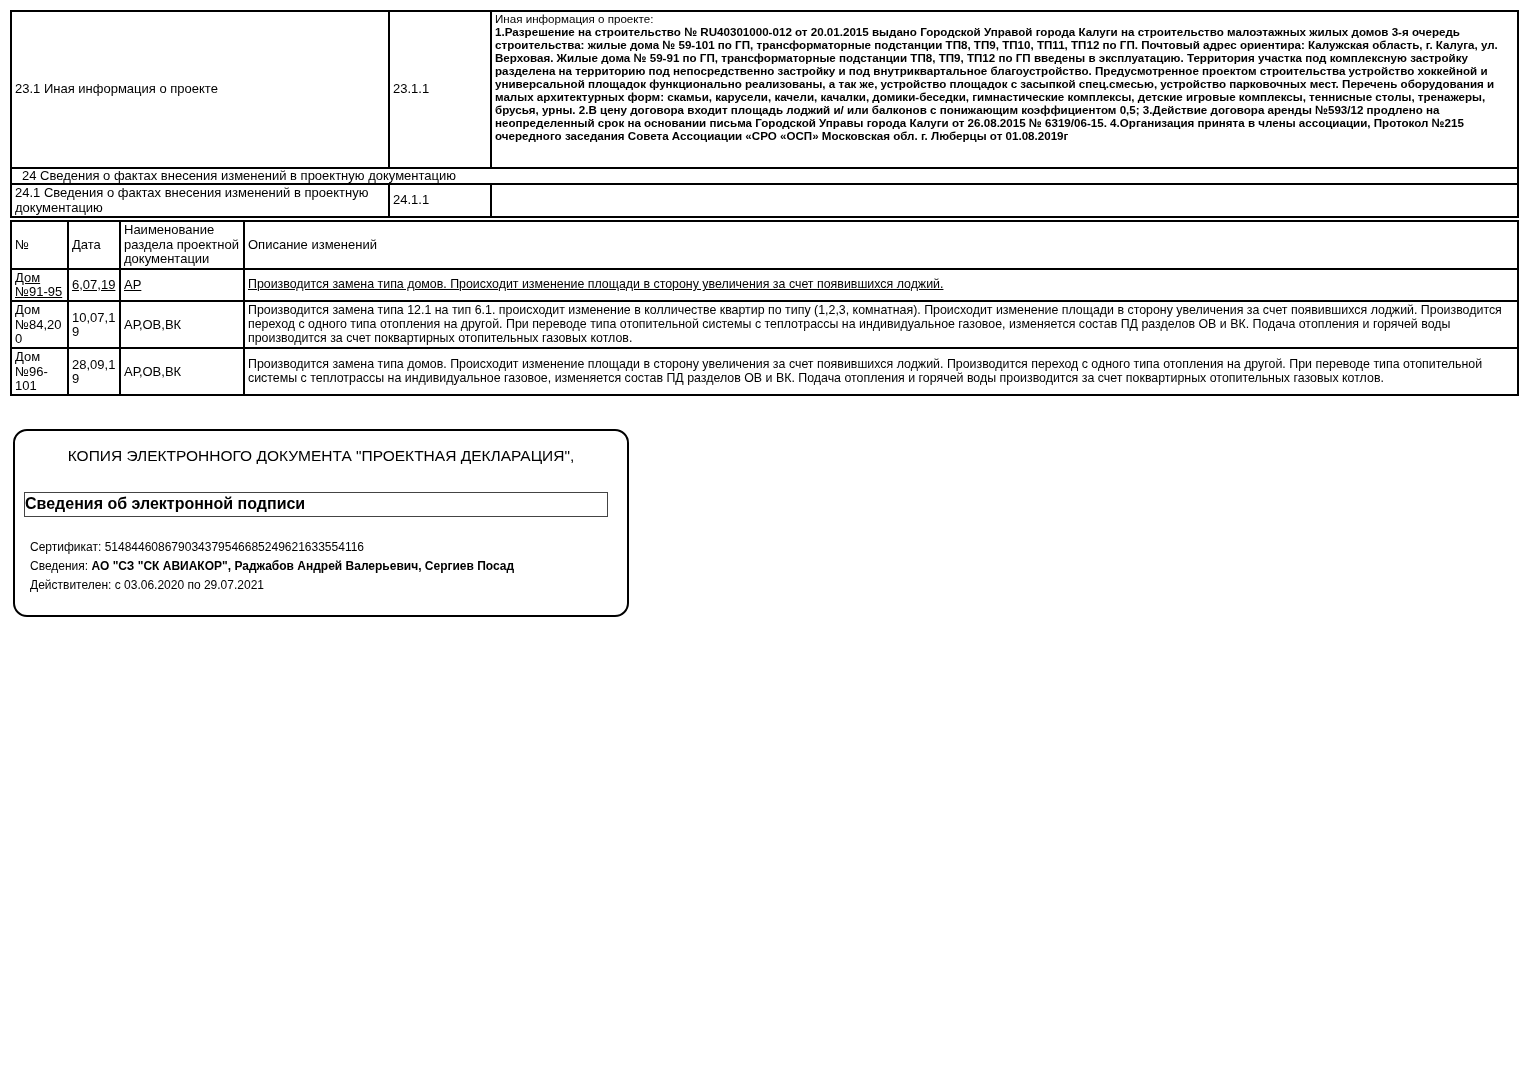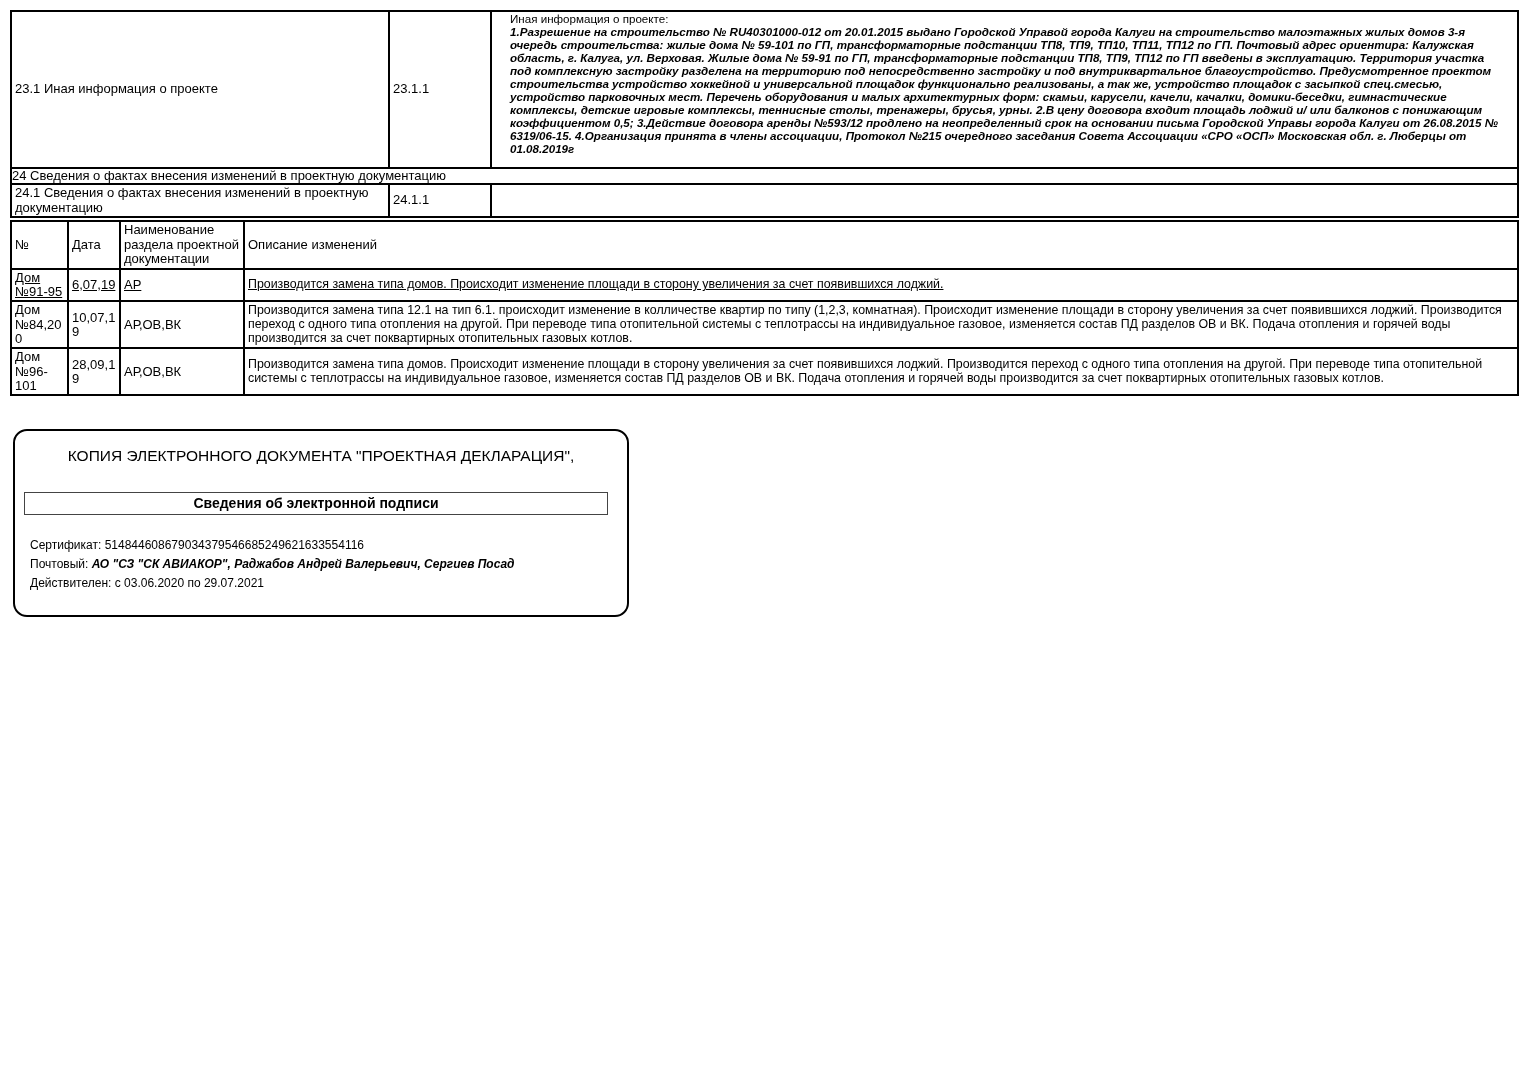--- a/index.html
+++ b/index.html
@@ -33,26 +33,26 @@
     word-wrap: break-word;
     overflow-wrap: break-word;
   }
   
   .t1 .col-label { width: 378px; }
   .t1 .col-code  { width: 102px; }
   .t1 .cell-content {
     vertical-align: top;
     font-size: 11.6px;
     line-height: 13px;
-    padding: 0 18px;
+    padding: 0 3px;
   }
   .t1 .row-23 td { height: 157px; }
-  .t1 .row-24 td { height: 15px; padding: 0 0; }
+  .t1 .row-24 td { height: 15px; padding: 0 10px; }
   .t1 .row-241 td { height: 30px; }
-  .bold { font-weight: bold; font-style: italic; }
+  .bold { font-weight: bold; }
   
   .t2 { margin-top: 2px; }
   .t2 .col-num  { width: 57px; }
   .t2 .col-date { width: 52px; }
   .t2 .col-sect { width: 124px; }
   .t2 th { vertical-align: middle; }
   .t2 thead tr { height: 48px; }
   .t2 .r1 { height: 28px; text-decoration: underline; }
   .t2 .cell-desc { font-size: 12.4px; line-height: 1.12; }
   
@@ -67,23 +67,23 @@
   }
   .sigtitle {
     margin-top: 15px;
     text-align: center;
     font-size: 15.5px;
     line-height: 19px;
   }
   .siginner {
     margin: 27px 19px 0 9px;
     border: 1px solid #444444;
-    text-align: center;
+    text-align: left;
     font-weight: bold;
-    font-size: 14px;
+    font-size: 16px;
     padding: 2px 0 3px 0;
   }
   .siglines {
     margin: 23px 14px 0 15px;
     font-size: 12px;
   }
   .siglines .line { margin-bottom: 5px; line-height: 14px; }
 </style>
 </head>
 <body>
@@ -157,21 +157,21 @@
     <div class="sigtitle">
       <div>КОПИЯ ЭЛЕКТРОННОГО ДОКУМЕНТА "ПРОЕКТНАЯ ДЕКЛАРАЦИЯ",</div>
     </div>
     <div class="siginner">Сведения об электронной подписи</div>
     <div class="siglines">
       <div class="line">
         <span>Сертификат:</span>
         <span>514844608679034379546685249621633554116</span>
       </div>
       <div class="line">
-        <span>Почтовый:</span>
+        <span>Сведения:</span>
         <span class="bold">АО "СЗ "СК АВИАКОР", Раджабов Андрей Валерьевич, Сергиев Посад</span>
       </div>
       <div class="line">
         <span>Действителен:</span>
         <span>с 03.06.2020 по 29.07.2021</span>
       </div>
     </div>
   </div>
 
 </div>

